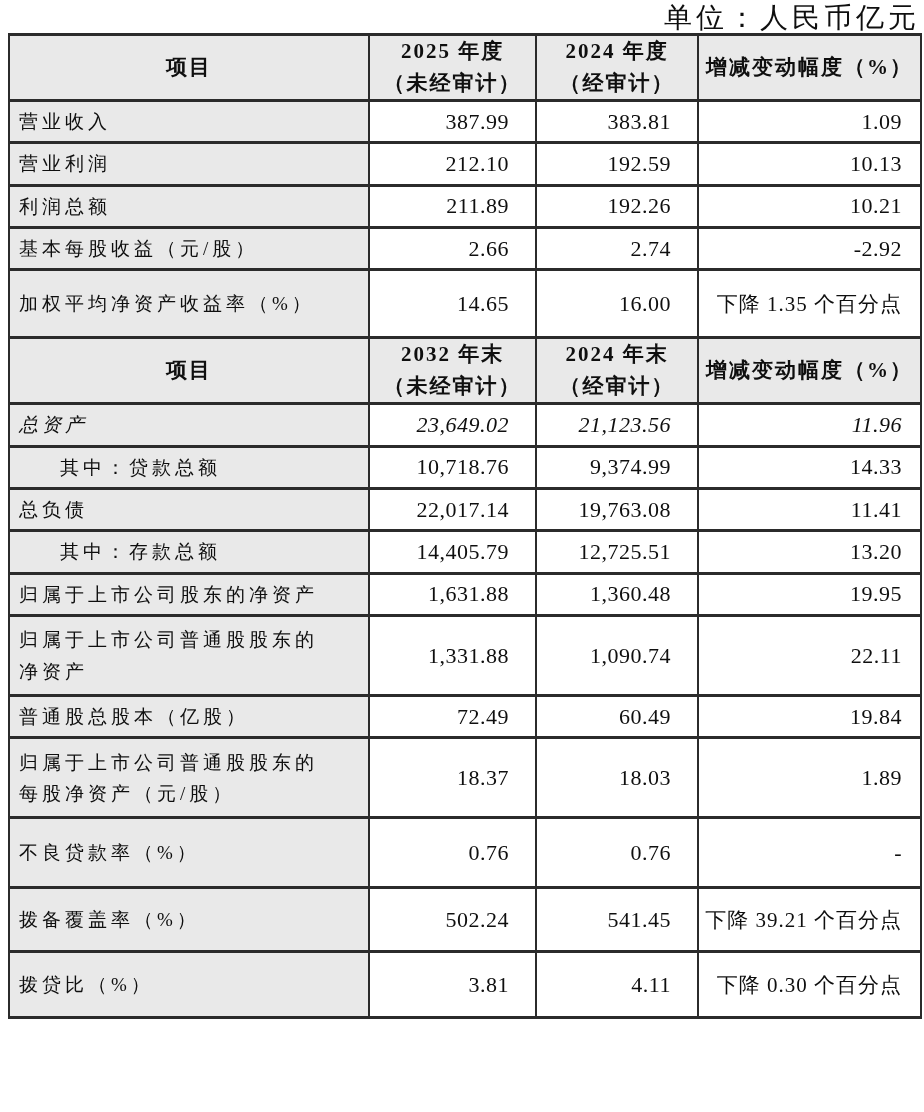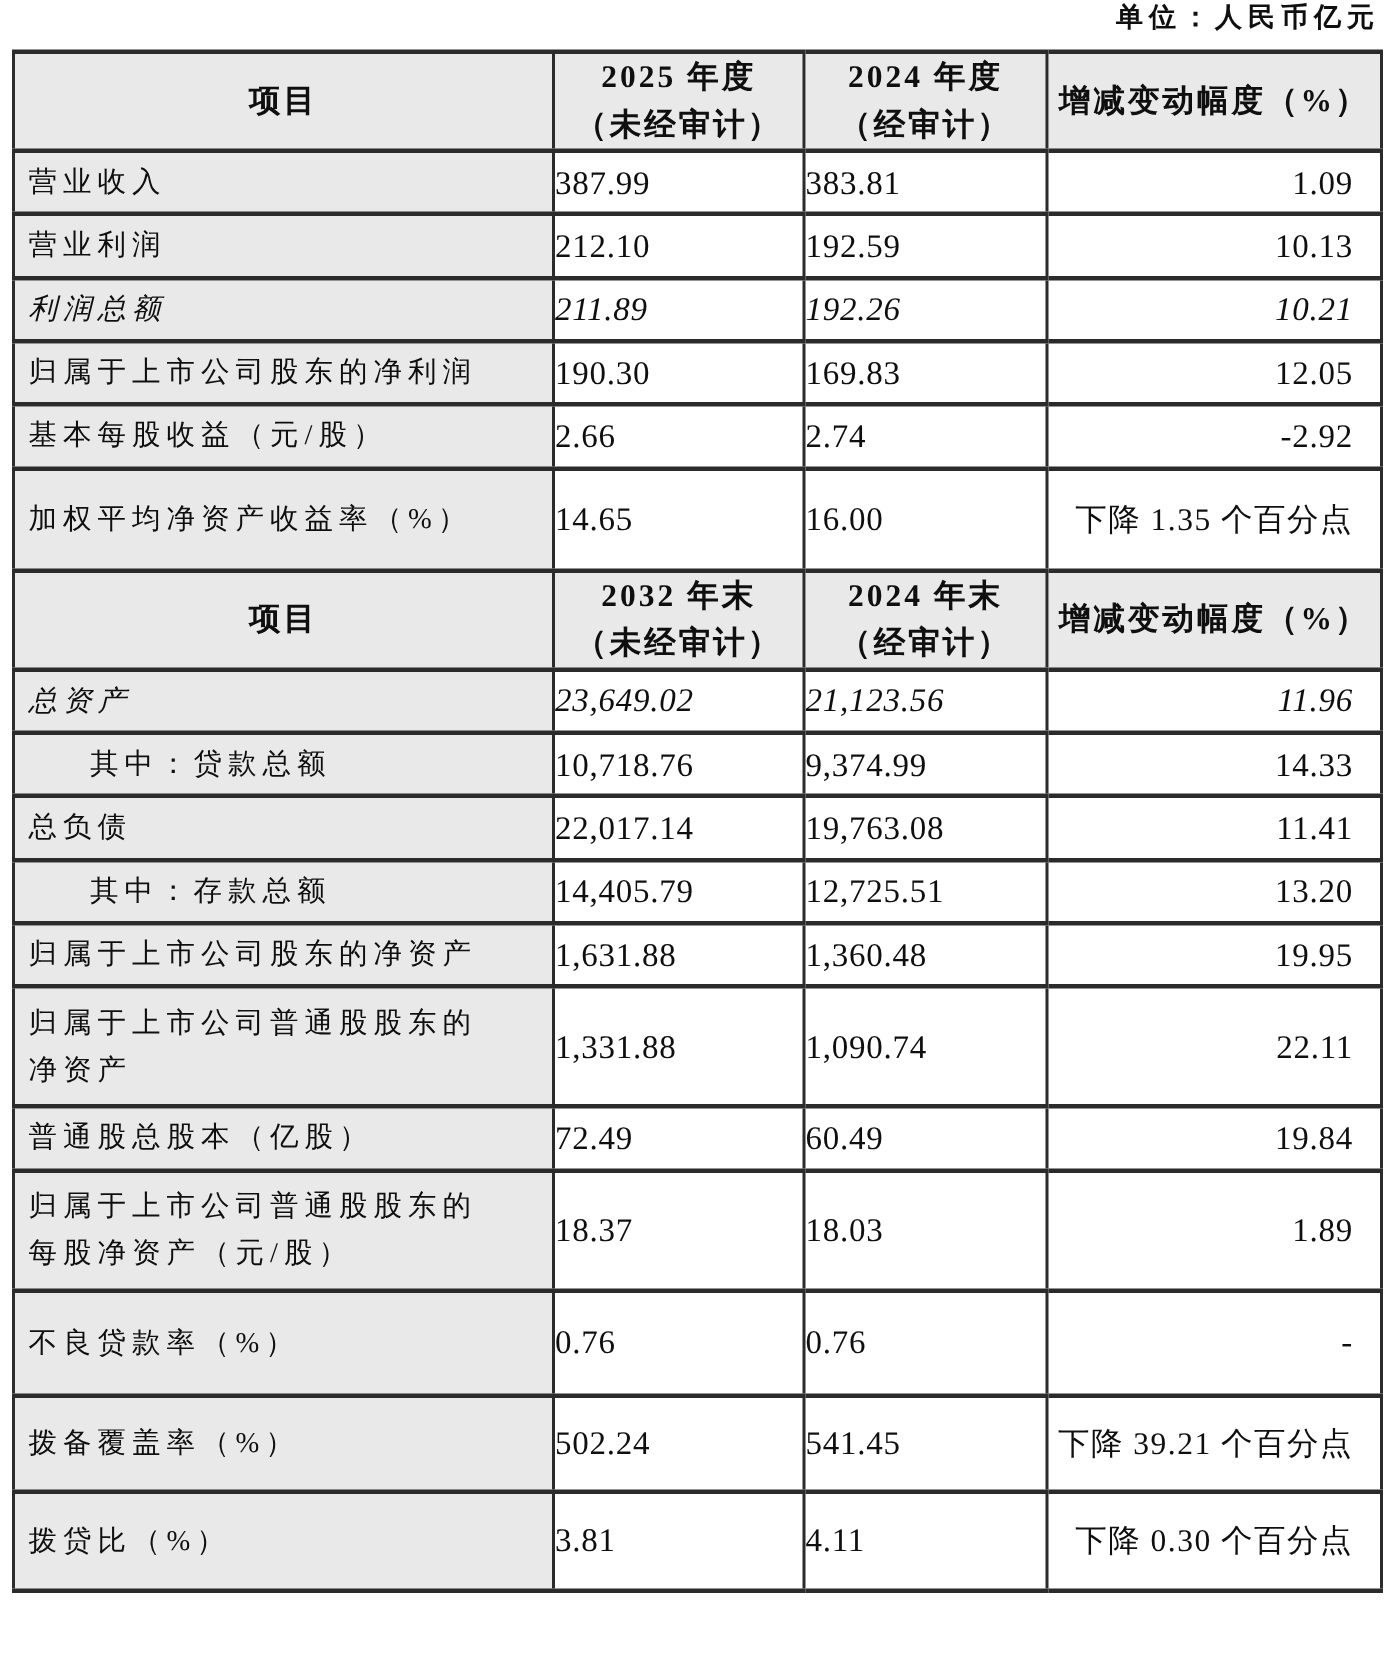--- a/index.html
+++ b/index.html
@@ -9,24 +9,23 @@
     height: 1112px;
     position: relative;
     background: var(--page-bg, #ffffff);
     color: var(--text, #0f0f0f);
     font-family: "Liberation Serif", "DejaVu Serif", serif;
   }
   .unit-label {
     position: absolute;
     top: -1px;
     right: 4px;
-    font-size: 18px;
+    font-size: 28px;
     letter-spacing: 4px;
     white-space: nowrap;
-    font-weight: bold;
   }
   table.fin {
     position: absolute;
     left: 8px;
     top: 33px;
     width: 912px;
     border-collapse: collapse;
     table-layout: fixed;
   }
   th, td {
@@ -54,22 +53,22 @@
     text-align: left;
     padding: 4px 6px 4px 9px;
     line-height: 1.65;
   }
   td.c-item.ind { padding-left: 50px; }
   .lbl-line { display: block; }
   .lbl-line.ind { padding-left: 40px; }
   td.c-num {
     background: var(--cell-bg, #ffffff);
     font-size: 22px;
-    text-align: left;
-    padding-right: 11px;
+    text-align: right;
+    padding-right: 26px;
     letter-spacing: 0.5px;
   }
   td.c-chg {
     background: var(--cell-bg, #ffffff);
     font-size: 22px;
     text-align: right;
     padding-right: 18px;
     letter-spacing: 0.5px;
   }
   td.c-chg.text-note { font-size: 21px; letter-spacing: 1px; }
@@ -101,31 +100,25 @@
           <td class="c-num">387.99</td>
           <td class="c-num">383.81</td>
           <td class="c-chg">1.09</td>
         </tr>
         <tr class="data-row" style="height: 40px;">
           <td class="c-item">营业利润</td>
           <td class="c-num">212.10</td>
           <td class="c-num">192.59</td>
           <td class="c-chg">10.13</td>
         </tr>
-        <tr class="data-row" style="height: 40px; font-style: italic;">
+        <tr class="data-row" style="height: 40px;">
           <td class="c-item">利润总额</td>
           <td class="c-num">211.89</td>
           <td class="c-num">192.26</td>
           <td class="c-chg">10.21</td>
-        </tr>
-        <tr class="data-row" style="height: 40px;">
-          <td class="c-item">归属于上市公司股东的净利润</td>
-          <td class="c-num">190.30</td>
-          <td class="c-num">169.83</td>
-          <td class="c-chg">12.05</td>
         </tr>
         <tr class="data-row" style="height: 40px; margin-top: 48px;">
           <td class="c-item">基本每股收益（元/股）</td>
           <td class="c-num">2.66</td>
           <td class="c-num">2.74</td>
           <td class="c-chg">-2.92</td>
         </tr>
         <tr class="data-row" style="height: 68px;">
           <td class="c-item">加权平均净资产收益率（%）</td>
           <td class="c-num">14.65</td>

